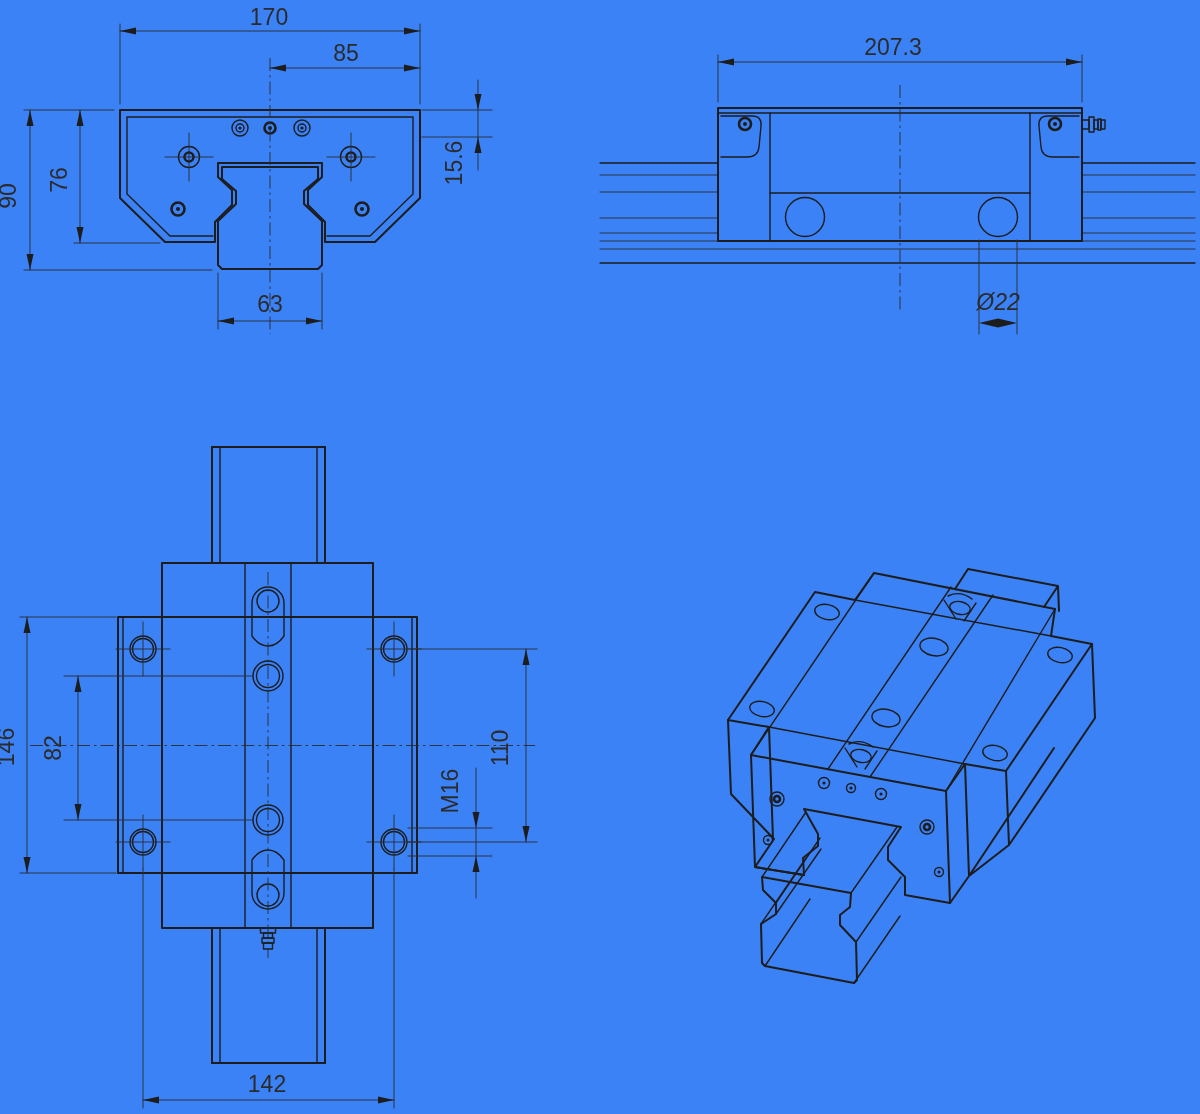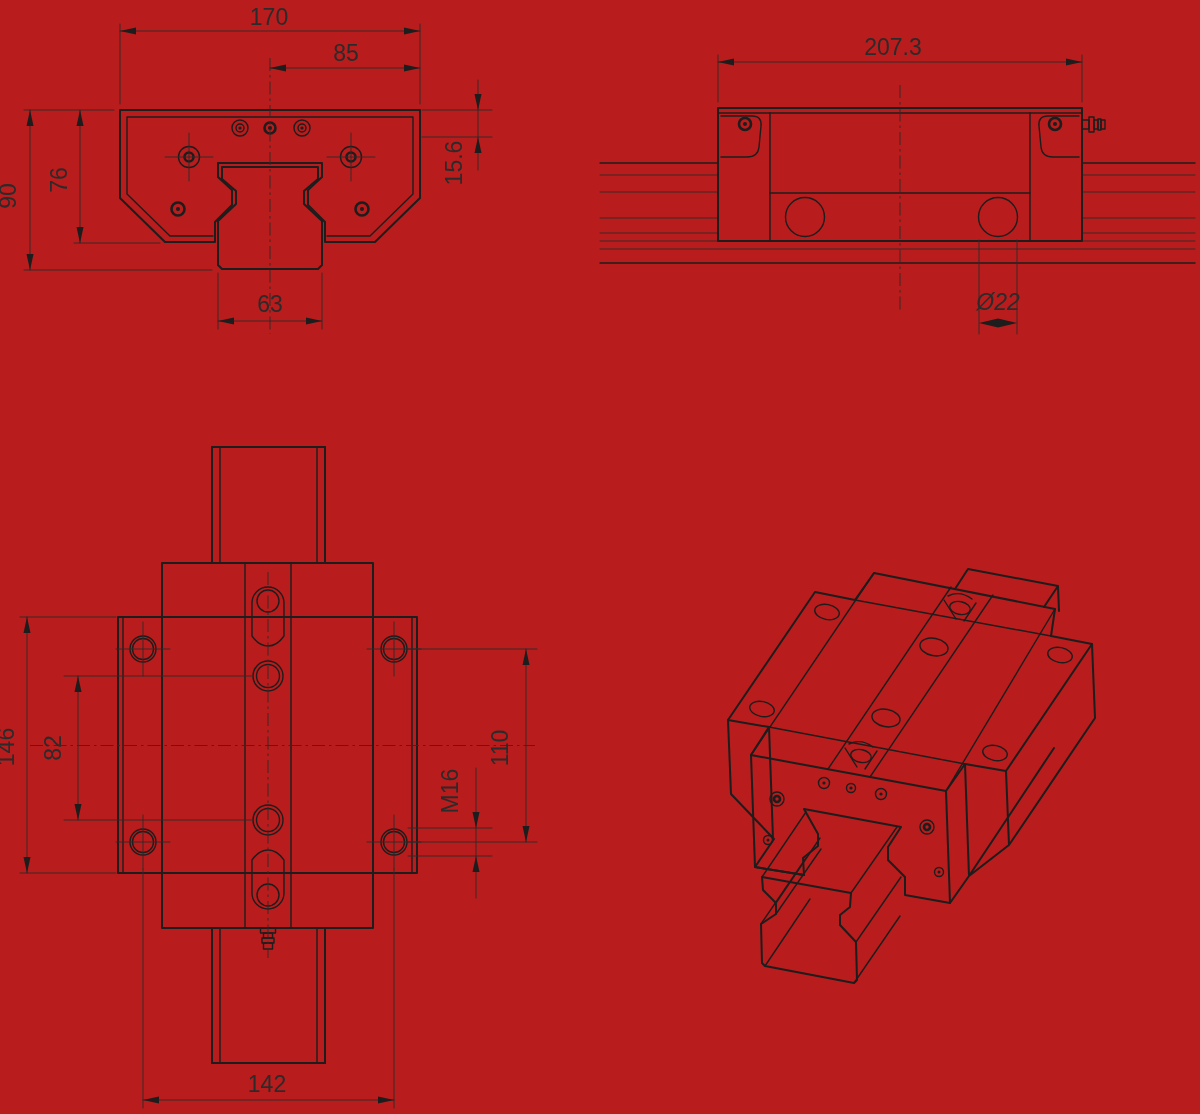--- a/index.html
+++ b/index.html
@@ -1,16 +1,16 @@
 <!DOCTYPE html>
 <html><head>
 <meta charset="utf-8">
 <style>
   html,body{margin:0;padding:0;background:#ffffff;}
-  .canvas{position:relative;width:1200px;height:1114px;background:#b91c1c;overflow:hidden;
+  .canvas{position:relative;width:1200px;height:1114px;background:#3b82f6;overflow:hidden;
           font-family:"Liberation Sans", sans-serif;}
   svg{display:block}
   .thick{stroke:#1d1d1d;stroke-width:2;fill:none;stroke-linejoin:round;stroke-linecap:round;}
   .med{stroke:#1d1d1d;stroke-width:1.4;fill:none;stroke-linejoin:round;stroke-linecap:round;}
   .thin{stroke:#2b2b2b;stroke-width:0.9;fill:none;stroke-linecap:round;}
   .ring{stroke:#1d1d1d;stroke-width:2.6;fill:none;}
   .cl{stroke:#2b2b2b;stroke-width:0.9;fill:none;stroke-dasharray:13 4 2.5 4;}
   .arrow{fill:#1d1d1d;stroke:none;}
   .dot{fill:#1d1d1d;stroke:none;}
   text{fill:#2b2b2b;font-family:"Liberation Sans", sans-serif;font-size:23px;}

